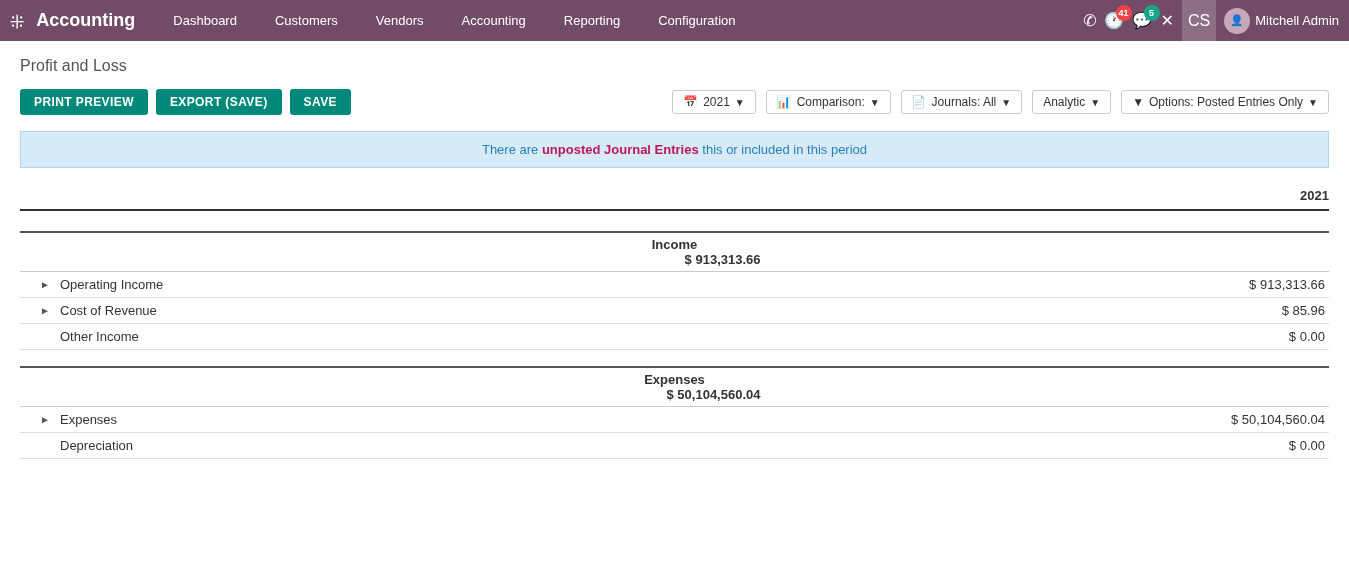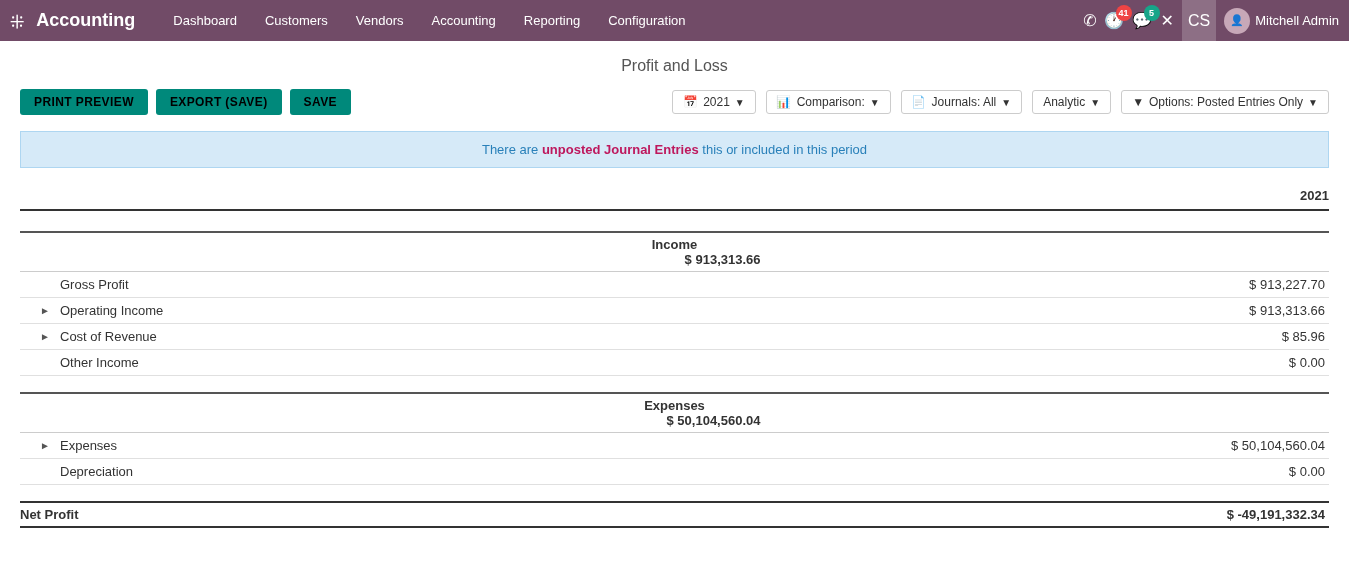--- a/index.html
+++ b/index.html
@@ -21,21 +21,21 @@
       cursor: pointer;
     }
     .top-nav .app-title {
       font-size: 18px;
       font-weight: bold;
       margin-right: 20px;
       white-space: nowrap;
     }
     .top-nav .nav-menu {
       display: flex;
-      gap: 8px;
+      gap: 18px;
       flex: 1;
     }
     .top-nav .nav-item {
       padding: 4px 10px;
       cursor: pointer;
       border-radius: 3px;
       white-space: nowrap;
       font-size: 13px;
     }
     .top-nav .nav-right {
@@ -91,34 +91,33 @@
     }
 
     
     .page-content {
       padding: 16px 20px;
     }
     .page-title {
       font-size: 16px;
       color: #555;
       margin-bottom: 14px;
-      text-align: center;
     }
 
     
     .toolbar {
       display: flex;
       align-items: center;
       gap: 8px;
       margin-bottom: 16px;
       flex-wrap: wrap;
     }
     .btn-teal {
       background: #00897b;
-      color: #000000;
+      color: #ffffff;
       border: none;
       padding: 6px 14px;
       border-radius: 3px;
       font-size: 12px;
       font-weight: bold;
       cursor: pointer;
       letter-spacing: 0.4px;
     }
     .filter-btns {
       margin-left: auto;
@@ -312,27 +311,20 @@
     <div class="spacer-row"></div>
 
     <div class="report-row section-header">
       <div class="row-label">
         <span>Income</span>
       </div>
       <div class="row-value">$ 913,313.66</div>
     </div>
     <div class="report-row sub-row">
       <div class="row-label">
-        <span class="row-expand"></span>
-        <span>Gross Profit</span>
-      </div>
-      <div class="row-value">$ 913,227.70</div>
-    </div>
-    <div class="report-row sub-row">
-      <div class="row-label">
         <span class="row-expand">►</span>
         <span>Operating Income</span>
       </div>
       <div class="row-value">$ 913,313.66</div>
     </div>
     <div class="report-row sub-row">
       <div class="row-label">
         <span class="row-expand">►</span>
         <span>Cost of Revenue</span>
       </div>
@@ -364,22 +356,16 @@
     <div class="report-row sub-row">
       <div class="row-label">
         <span class="row-expand"></span>
         <span>Depreciation</span>
       </div>
       <div class="row-value">$ 0.00</div>
     </div>
 
     <div class="spacer-row"></div>
 
-    <div class="report-row net-profit">
-      <div class="row-label">
-        <span>Net Profit</span>
-      </div>
-      <div class="row-value">$ -49,191,332.34</div>
-    </div>
 
   </div>
 
 </div>
 
 </body></html>

